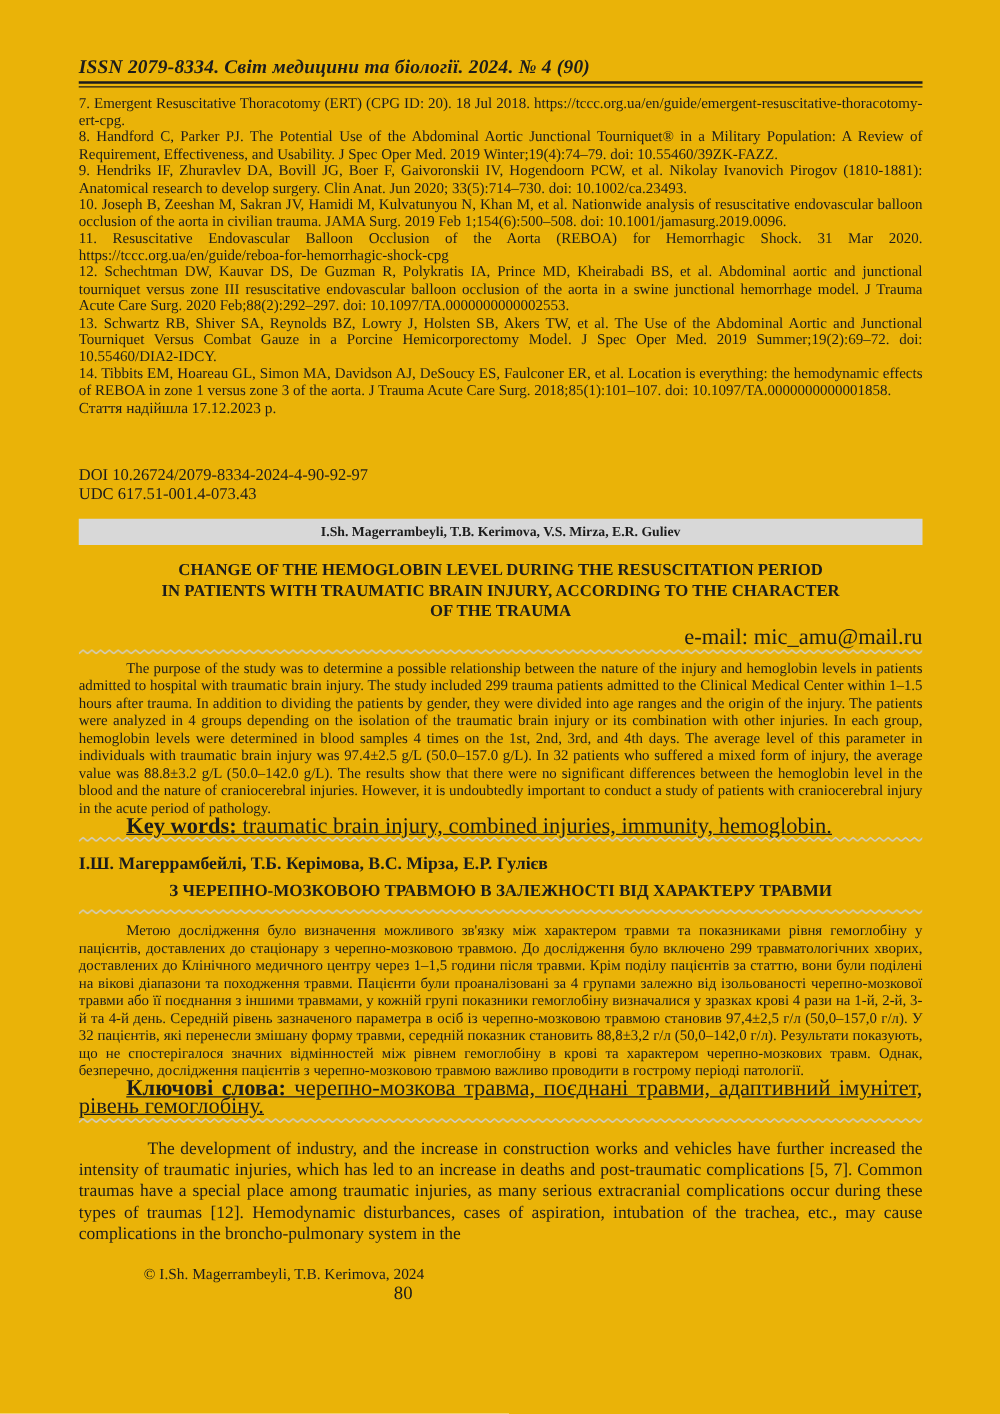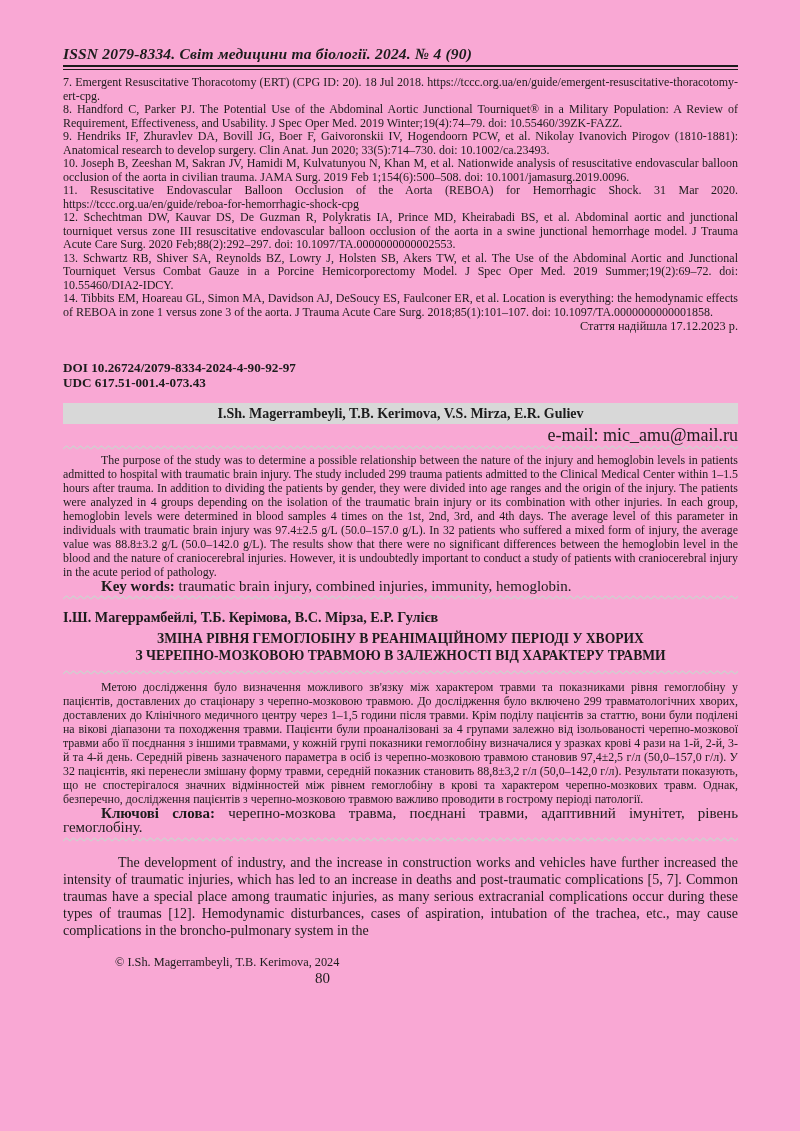--- a/index.html
+++ b/index.html
@@ -1,54 +1,54 @@
 <!DOCTYPE html>
 <html><head>
 <meta charset="utf-8">
 <style>
   * { box-sizing: border-box; }
   html,body { margin:0; padding:0; background:#ffffff; }
   .page {
-    width:800px; height:1131px; margin:0 auto; background:#f9a8d4;
+    width:800px; height:1131px; margin:0 auto; background:#eab308;
     padding:44px 62px 0 63px; overflow:hidden;
     font-family:"Liberation Serif","DejaVu Serif",serif; color:#1c1c1c;
   }
   
   .journal-header {
     font-weight:bold; font-style:italic; font-size:15.5px; line-height:19px;
     letter-spacing:0.2px; padding-bottom:2px;
   }
   .rule-thick { border-top:2.5px solid #1c1c1c; }
   .rule-thin  { border-top:1px solid #1c1c1c; margin-top:2px; }
 
   
   .refs { margin-top:6px; font-size:12px; line-height:13.5px; text-align:justify; overflow-wrap:break-word; }
-  .received { text-align:right; font-size:12.3px; line-height:13.5px; margin-top:1px; }
+  .received { text-align:left; font-size:12.3px; line-height:13.5px; margin-top:1px; }
 
   
-  .doi-block { margin-top:26px; font-weight:bold; font-size:13.2px; line-height:15.5px; }
+  .doi-block { margin-top:38px; font-weight:normal; font-size:13.2px; line-height:15.5px; }
 
   
   .authors-block {
     margin-top:12px; background:#d8d8d8; text-align:center;
-    font-weight:bold; font-size:14px; line-height:16.5px; padding:3px 0 2px 0;
+    font-weight:bold; font-size:11px; line-height:16.5px; padding:3px 0 2px 0;
   }
 
   
   .title-en { margin-top:12px; text-align:center; font-weight:bold; font-size:13.4px; line-height:16.6px; }
   .email { text-align:right; font-size:18px; line-height:14px; margin-top:4px; }
 
   
   .zigzag { display:block; margin-top:3px; }
   .zz-mt2 { margin-top:2px; }
   .zz-mt6 { margin-top:6px; }
 
   
   .abstract { margin-top:3px; font-size:11.9px; line-height:14px; text-align:justify; text-indent:38px; }
-  .kw-line  { font-size:15px; line-height:14px; text-align:justify; text-indent:38px; }
+  .kw-line  { font-size:18px; line-height:14px; text-align:justify; text-indent:38px;text-decoration:underline; }
   .kw-line b { font-weight:bold; }
 
   
   .authors-uk { margin-top:9px; font-weight:bold; font-size:14.2px; line-height:17px; }
   .title-uk   { margin-top:4px; text-align:center; font-weight:bold; font-size:13.6px; line-height:17px; }
 
   
   .body-par { margin-top:12px; font-size:14px; line-height:17px; text-align:justify; text-indent:55px; }
 
   
@@ -78,20 +78,25 @@
 
   <div class="doi-block">
     <div>DOI 10.26724/2079-8334-2024-4-90-92-97</div>
     <div>UDC 617.51-001.4-073.43</div>
   </div>
 
   <div class="authors-block">
     <div>I.Sh. Magerrambeyli, T.B. Kerimova, V.S. Mirza, E.R. Guliev</div>
   </div>
 
+  <div class="title-en">
+    <div>CHANGE OF THE HEMOGLOBIN LEVEL DURING THE RESUSCITATION PERIOD</div>
+    <div>IN PATIENTS WITH TRAUMATIC BRAIN INJURY, ACCORDING TO THE CHARACTER</div>
+    <div>OF THE TRAUMA</div>
+  </div>
 
   <div class="email">e-mail: mic_amu@mail.ru</div>
 
   <svg class="zigzag" width="675" height="5">
     <defs>
         <pattern id="zz1" width="7" height="5" patternUnits="userSpaceOnUse">
       <polyline points="0,4 3.5,1 7,4" fill="none" stroke="#cfcfcf" stroke-width="1.1"></polyline>
     </pattern>
       </defs>
     <rect width="675" height="5" fill="url(#zz1)"></rect>
@@ -104,21 +109,20 @@
     <defs>
         <pattern id="zz2" width="7" height="5" patternUnits="userSpaceOnUse">
       <polyline points="0,4 3.5,1 7,4" fill="none" stroke="#cfcfcf" stroke-width="1.1"></polyline>
     </pattern>
       </defs>
     <rect width="675" height="5" fill="url(#zz2)"></rect>
   </svg>
 
   <div class="authors-uk">І.Ш. Магеррамбейлі, Т.Б. Керімова, В.С. Мірза, Е.Р. Гулієв</div>
   <div class="title-uk">
-    <div>ЗМІНА РІВНЯ ГЕМОГЛОБІНУ В РЕАНІМАЦІЙНОМУ ПЕРІОДІ У ХВОРИХ</div>
     <div>З ЧЕРЕПНО-МОЗКОВОЮ ТРАВМОЮ В ЗАЛЕЖНОСТІ ВІД ХАРАКТЕРУ ТРАВМИ</div>
   </div>
 
   <svg class="zigzag zz-mt6" width="675" height="5">
     <defs>
         <pattern id="zz3" width="7" height="5" patternUnits="userSpaceOnUse">
       <polyline points="0,4 3.5,1 7,4" fill="none" stroke="#cfcfcf" stroke-width="1.1"></polyline>
     </pattern>
       </defs>
     <rect width="675" height="5" fill="url(#zz3)"></rect>

